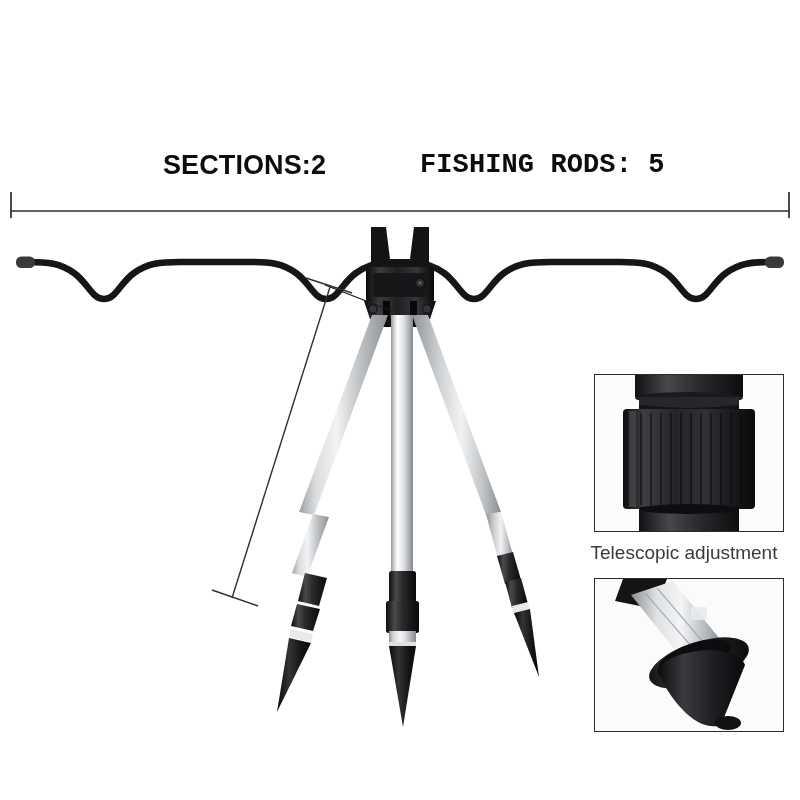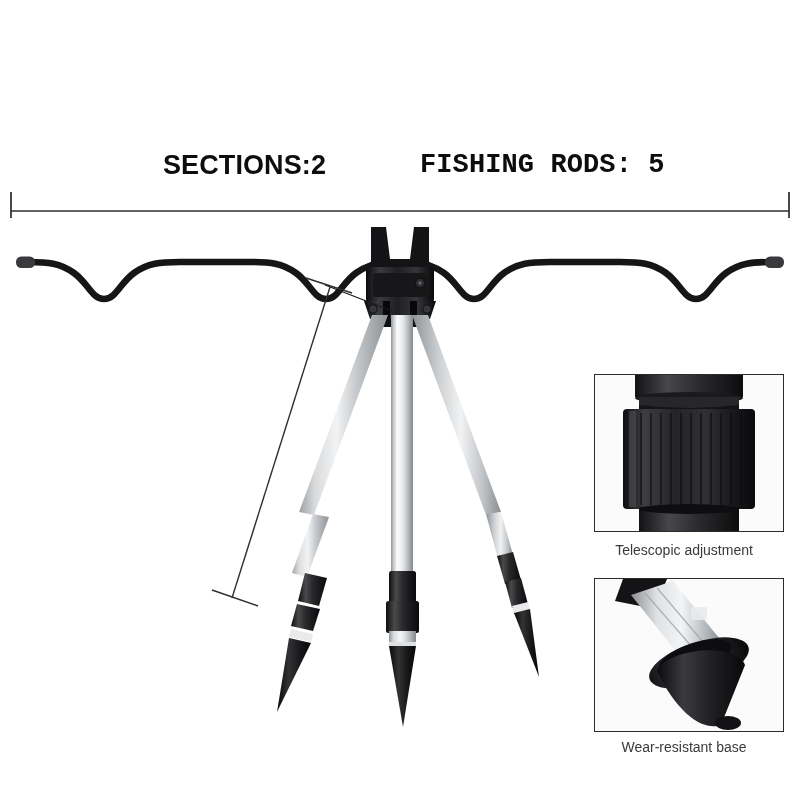--- a/index.html
+++ b/index.html
@@ -42,21 +42,21 @@
   .inset{
     position:absolute;border:1.6px solid #2b2b2b;background:#fdfdfd;
     overflow:hidden;
   }
   .inset-telescopic{left:594px;top:374px;width:188px;height:156px;}
   .inset-base{left:594px;top:578px;width:188px;height:152px;}
   .inset svg{display:block;width:100%;height:100%;}
 
   .caption{
     position:absolute;width:212px;left:578px;text-align:center;
-    color:#3a3a3a;font-size:14px;font-weight:400;white-space:nowrap;
+    color:#3a3a3a;font-size:19px;font-weight:400;white-space:nowrap;
   }
   .cap-telescopic{top:542px;}
   .cap-base{top:739px;}
 </style>
 </head>
 <body>
 
 <div id="stage">
 
 
@@ -290,17 +290,14 @@
 
       <rect x="96" y="28" width="16" height="13" rx="2" fill="#e8eaeb" opacity="0.9"></rect>
 
       <ellipse cx="104" cy="84" rx="52" ry="21" fill="url(#baseCollar)" transform="rotate(-18 104 84)"></ellipse>
       <ellipse cx="100" cy="78" rx="38" ry="14" fill="#0d0d0f" transform="rotate(-18 100 78)"></ellipse>
 
       <path d="M 62,92 C 72,70 140,62 150,86 L 126,146 C 110,152 84,138 62,92 Z" fill="url(#baseCone)"></path>
       <ellipse cx="133" cy="144" rx="13" ry="7" fill="#121214"></ellipse>
     </svg>
   </div>
-  <div class="caption cap-base">
-    <span>Wear-resistant base</span>
-  </div>
 
 </div>
 
 </body></html>

